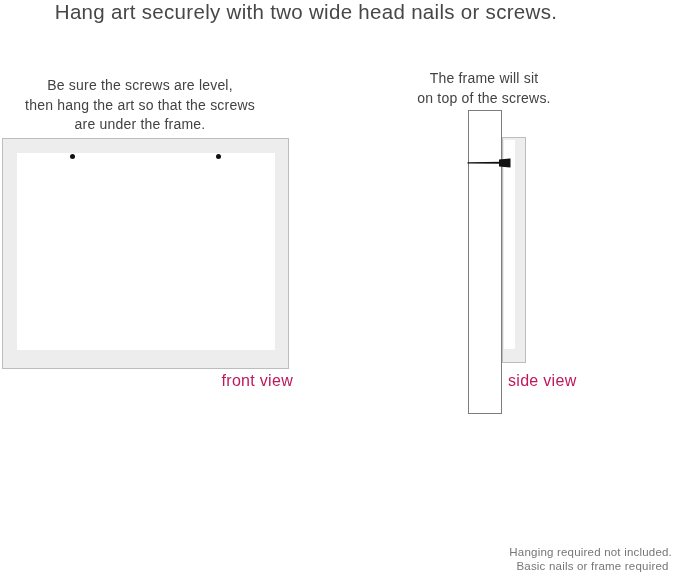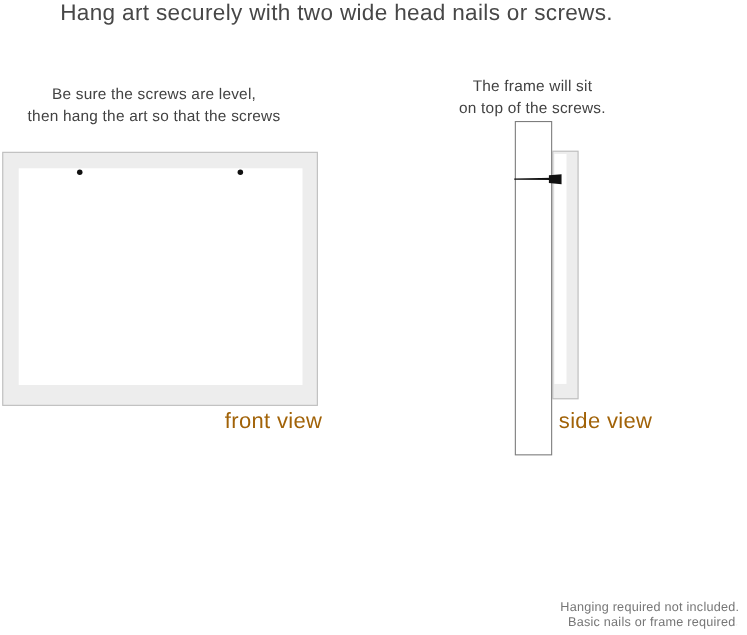--- a/index.html
+++ b/index.html
@@ -56,24 +56,24 @@
     border-radius: 50%;
     background: #111111;
     top: 153.5px;
   }
   .nail-dot.dot-left  { left: 69.5px; }
   .nail-dot.dot-right { left: 215.5px; }
 
   .caption {
     position: absolute;
     top: 372px;
-    font-size: 20px;
+    font-size: 16px;
     font-weight: 300;
     letter-spacing: 0.3px;
-    color: #a16207;
+    color: #be185d;
   }
   .caption.front { left: 183px; width: 110px; text-align: right; }
   .caption.side  { left: 508px; }
 
   
   .frame-side-back {
     position: absolute;
     left: 502px; top: 137px;
     width: 24px; height: 226px;
     background: #ededed;
@@ -116,20 +116,21 @@
 </head>
 <body>
 
 <div class="page">
 
   <div class="title">Hang art securely with two wide head nails or screws.</div>
 
   <div class="instructions left">
     <div>Be sure the screws are level,</div>
     <div>then hang the art so that the screws</div>
+    <div>are under the frame.</div>
   </div>
 
   <div class="instructions right">
     <div>The frame will sit</div>
     <div>on top of the screws.</div>
   </div>
 
   <div class="frame-front">
     <div class="frame-front-inner"></div>
   </div>

